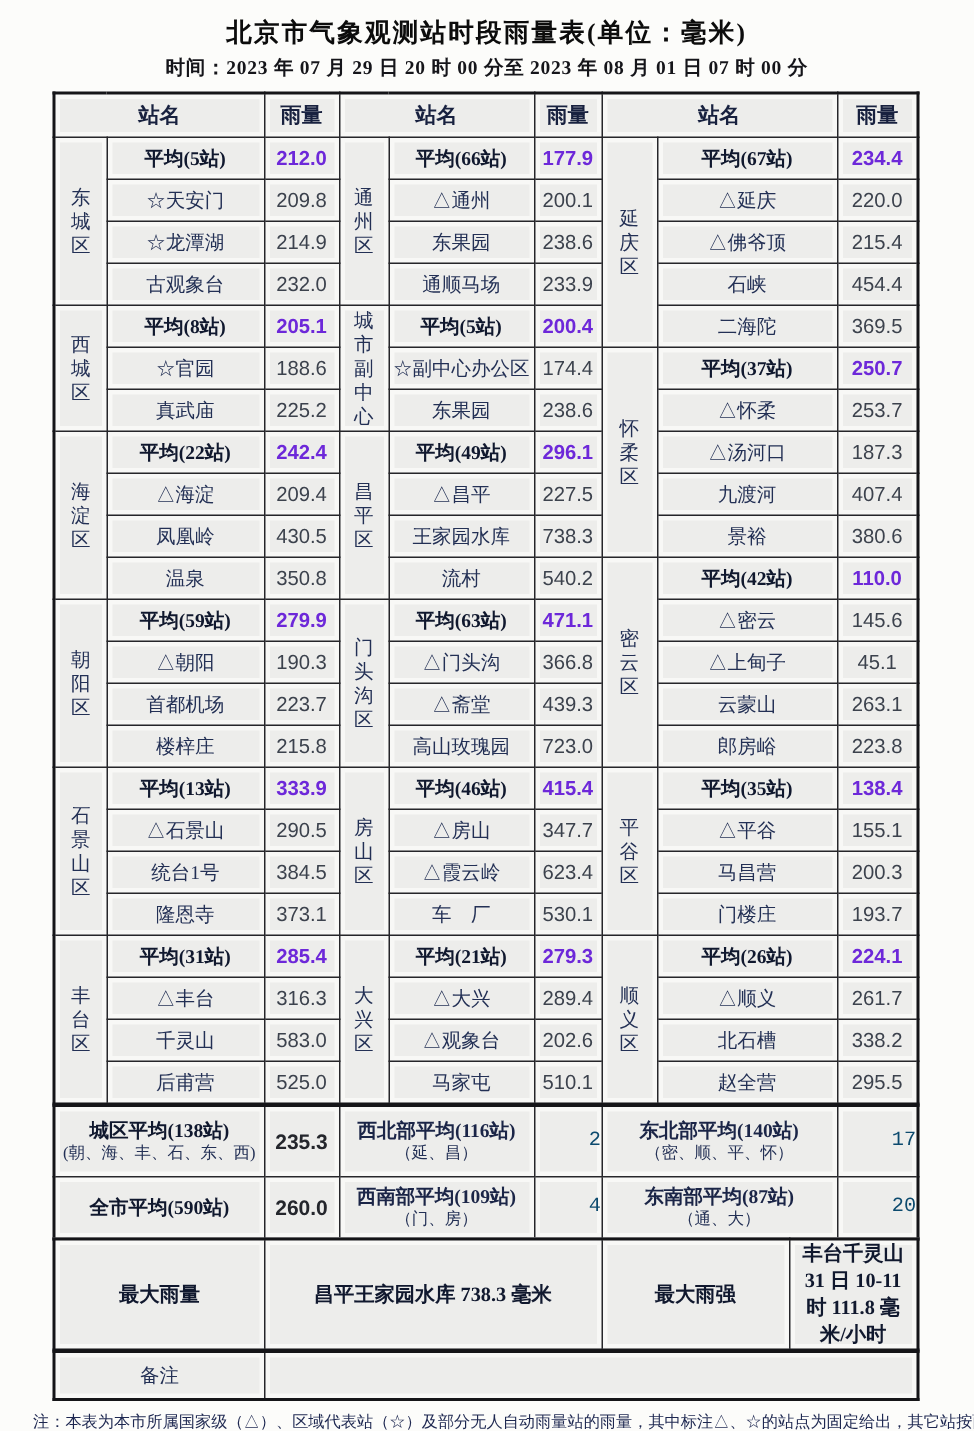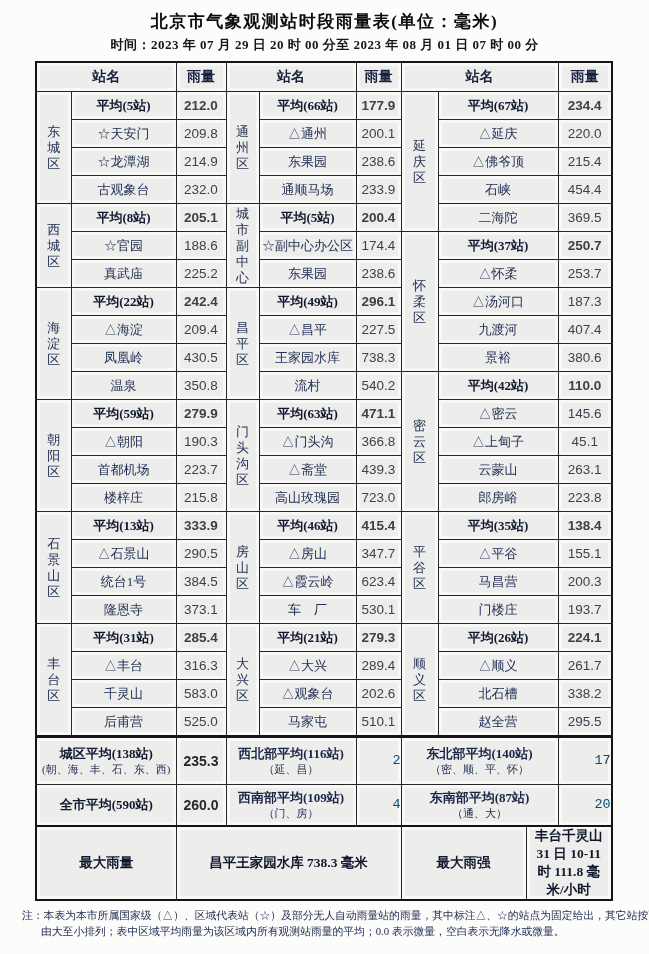--- a/index.html
+++ b/index.html
@@ -36,21 +36,21 @@
   .main td { height:27px; }
 
   td.district { font-size:13px; color:#233055; }
   .vtext {
     width:15px; margin:0 auto; word-break:break-all;
     line-height:16px; font-size:13px; text-align:center;
   }
   td.station { font-size:13px; color:#233055; }
   td.value   { font-family:"Liberation Sans", sans-serif; font-size:13.5px; color:#3c424d; }
   td.avg     { font-weight:bold; color:#10182e; }
-  td.value.avg { color:#404040;margin-left:24px; }
+  td.value.avg { color:#6d28d9;margin-left:24px; }
 
   .sum-label { font-size:13px; font-weight:bold; color:#10182e; line-height:17px; }
   .sum-sub   { font-size:11px; font-weight:normal; color:#233055; line-height:14px; }
   .reg-label { font-size:13px; font-weight:600; color:#1b2547; line-height:17px; }
   td.bigval  { font-family:"Liberation Sans", sans-serif; font-size:14px; font-weight:bold; color:#24262c; }
   td.regval  { font-family:Liberation Mono, monospace; font-size:13.5px; color:#0c4a6e;padding-left:36px; }
   td.maxlabel{ font-size:13.5px; font-weight:bold; color:#10182e;margin-left:20px; }
   td.maxval  { font-size:13.5px; font-weight:bold; color:#10182e; line-height:18px; padding:0 4px; }
   td.remark  { font-size:13px; color:#233055; }
 
@@ -390,16 +390,28 @@
     <tbody>
         <tr class="rowC">
       <td class="maxlabel">最大雨量</td>
       <td class="maxval">昌平王家园水库 738.3 毫米</td>
       <td class="maxlabel">最大雨强</td>
       <td class="maxval">丰台千灵山 31 日 10-11 时 111.8 毫米/小时</td>
     </tr>
   </tbody>
     </table>
 
+  <table class="sub frame">
+    <colgroup>
+      <col style="width:140px">
+        <col style="width:436px">
+    </colgroup>
+    <tbody>
+        <tr class="rowD">
+      <td class="remark">备注</td>
+      <td class="remark"></td>
+    </tr>
+  </tbody>
+    </table>
 
   <div class="footnote">注：本表为本市所属国家级（△）、区域代表站（☆）及部分无人自动雨量站的雨量，其中标注△、☆的站点为固定给出，其它站按雨量由大至小排列；表中区域平均雨量为该区域内所有观测站雨量的平均；0.0 表示微量，空白表示无降水或微量。</div>
 
 </div>
 
 </body></html>

